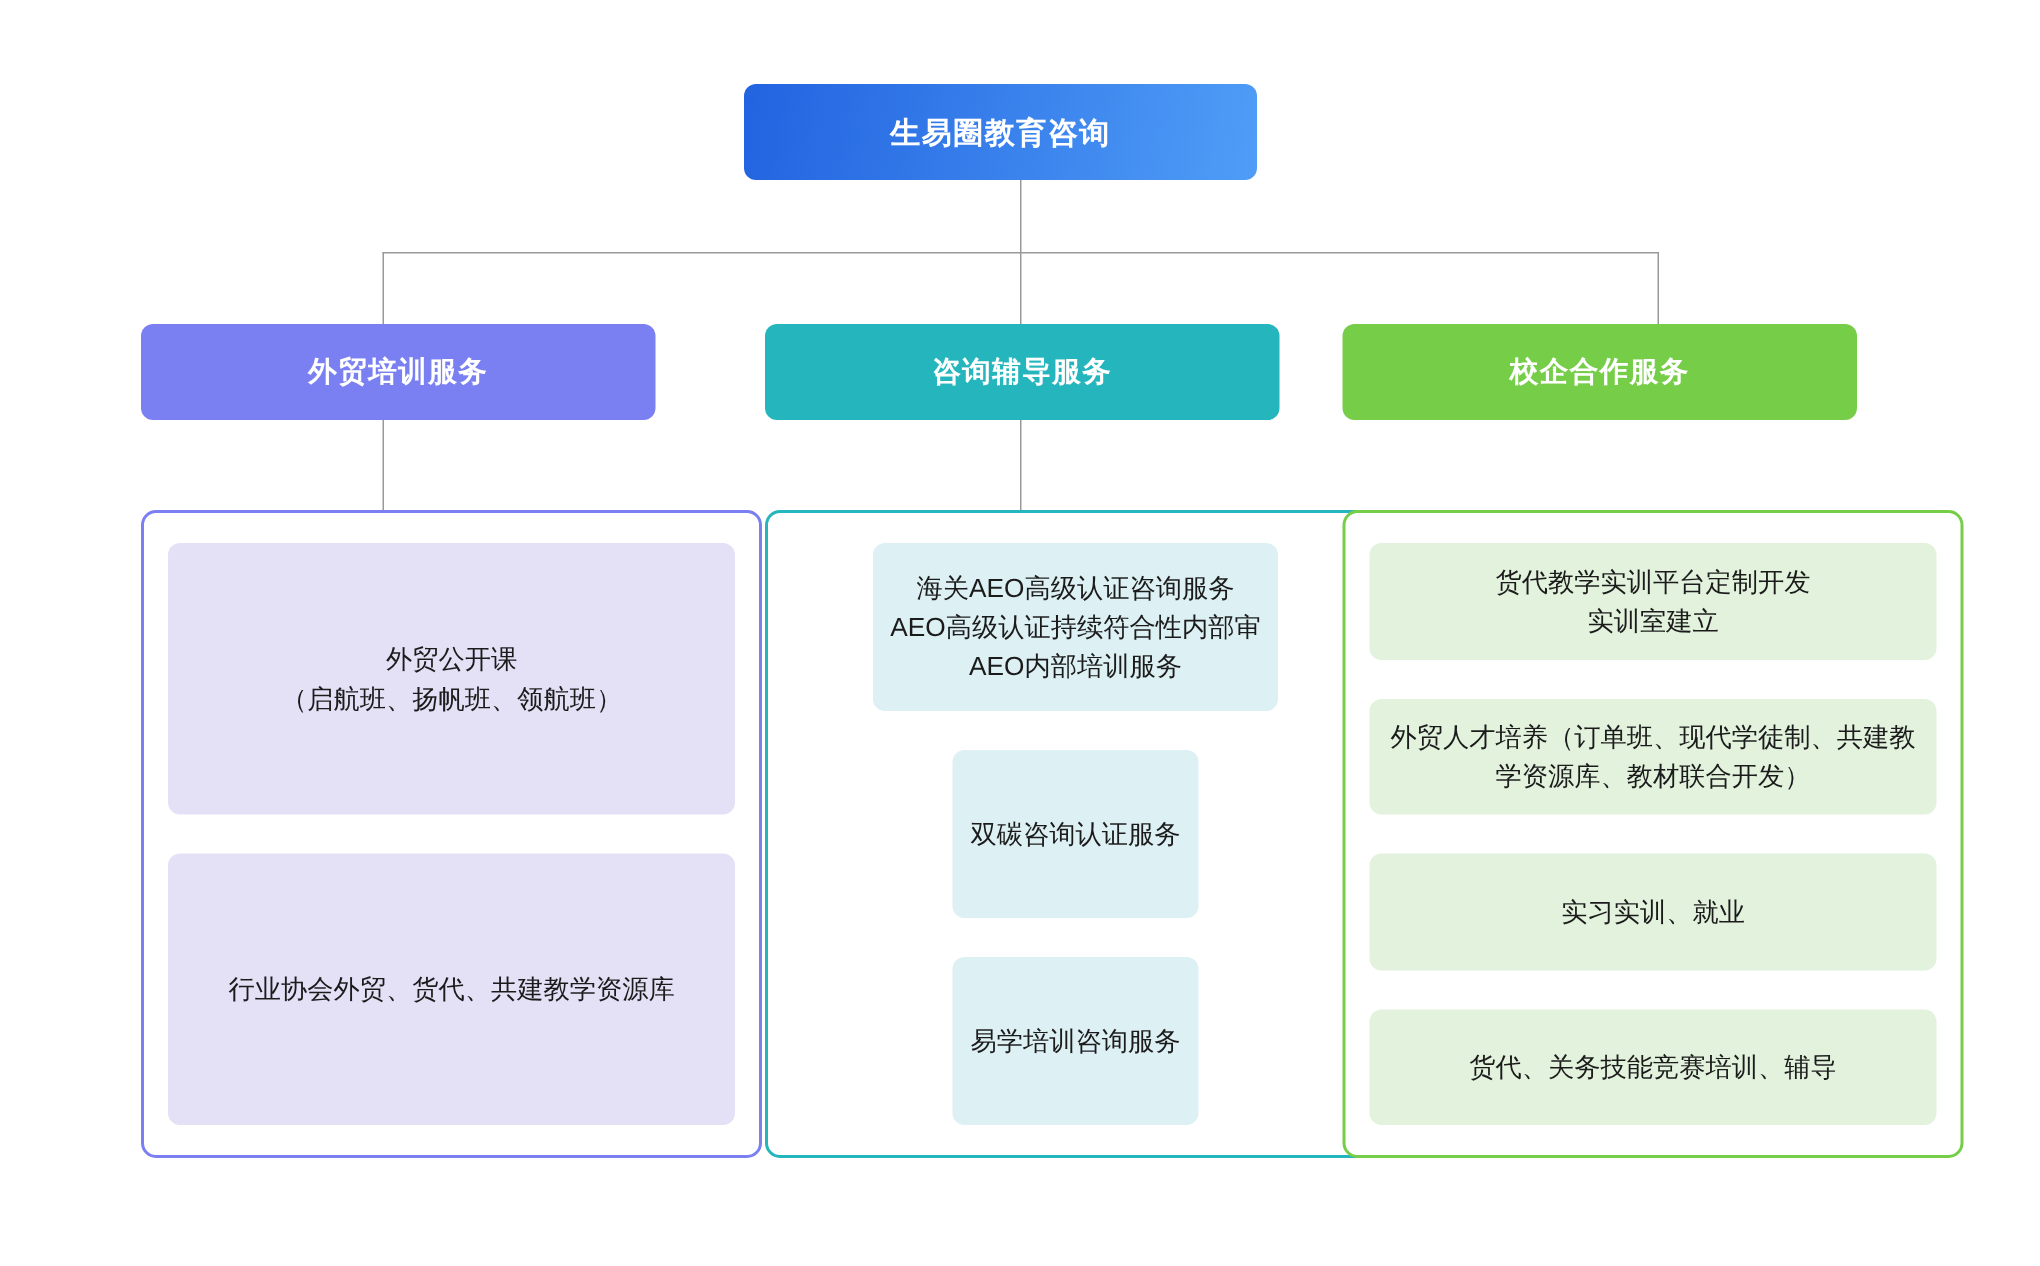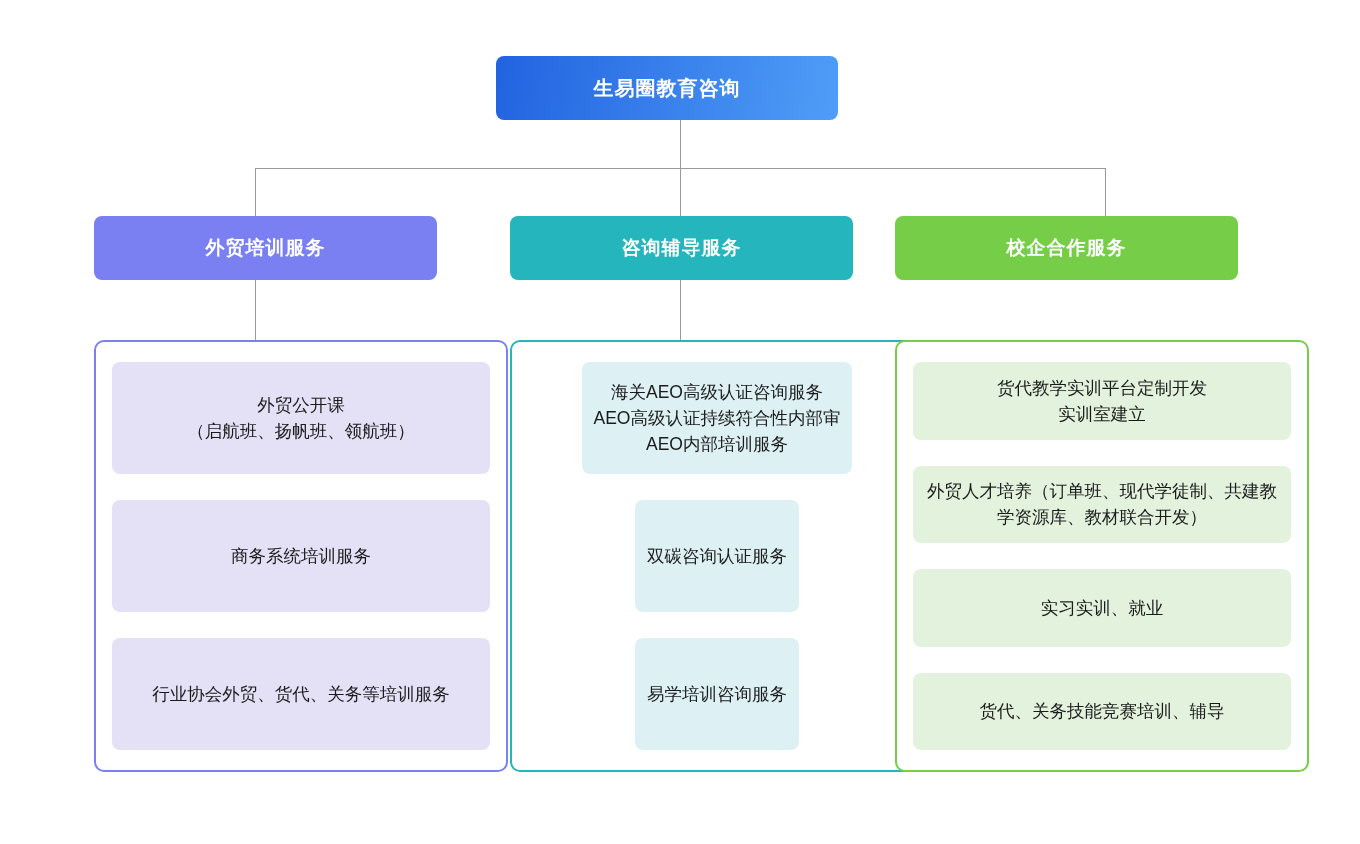--- a/index.html
+++ b/index.html
@@ -109,22 +109,21 @@
   <div class="branch-header x-mid" style="--c: #25b5bc; --fill: #ddf0f3;">
     <span>咨询辅导服务</span>
   </div>
   <div class="branch-header x-right" style="--c: #76cd48; --fill: #e2f2dd;">
     <span>校企合作服务</span>
   </div>
 
   <div class="branch-container x-left" style="--c: #7a80f2; --fill: #e4e1f7;">
     <div class="leaf-item">外贸公开课
 （启航班、扬帆班、领航班）</div>
-    <div class="leaf-item">商务系统培训服务</div>
-    <div class="leaf-item">行业协会外贸、货代、关务等培训服务</div>
+    <div class="leaf-item">行业协会外贸、货代、共建教学资源库</div>
   </div>
 
   <div class="branch-container x-mid" style="--c: #25b5bc; --fill: #ddf0f3;">
     <div class="leaf-item">海关AEO高级认证咨询服务
 AEO高级认证持续符合性内部审
 AEO内部培训服务</div>
     <div class="leaf-item">双碳咨询认证服务</div>
     <div class="leaf-item">易学培训咨询服务</div>
   </div>
 

